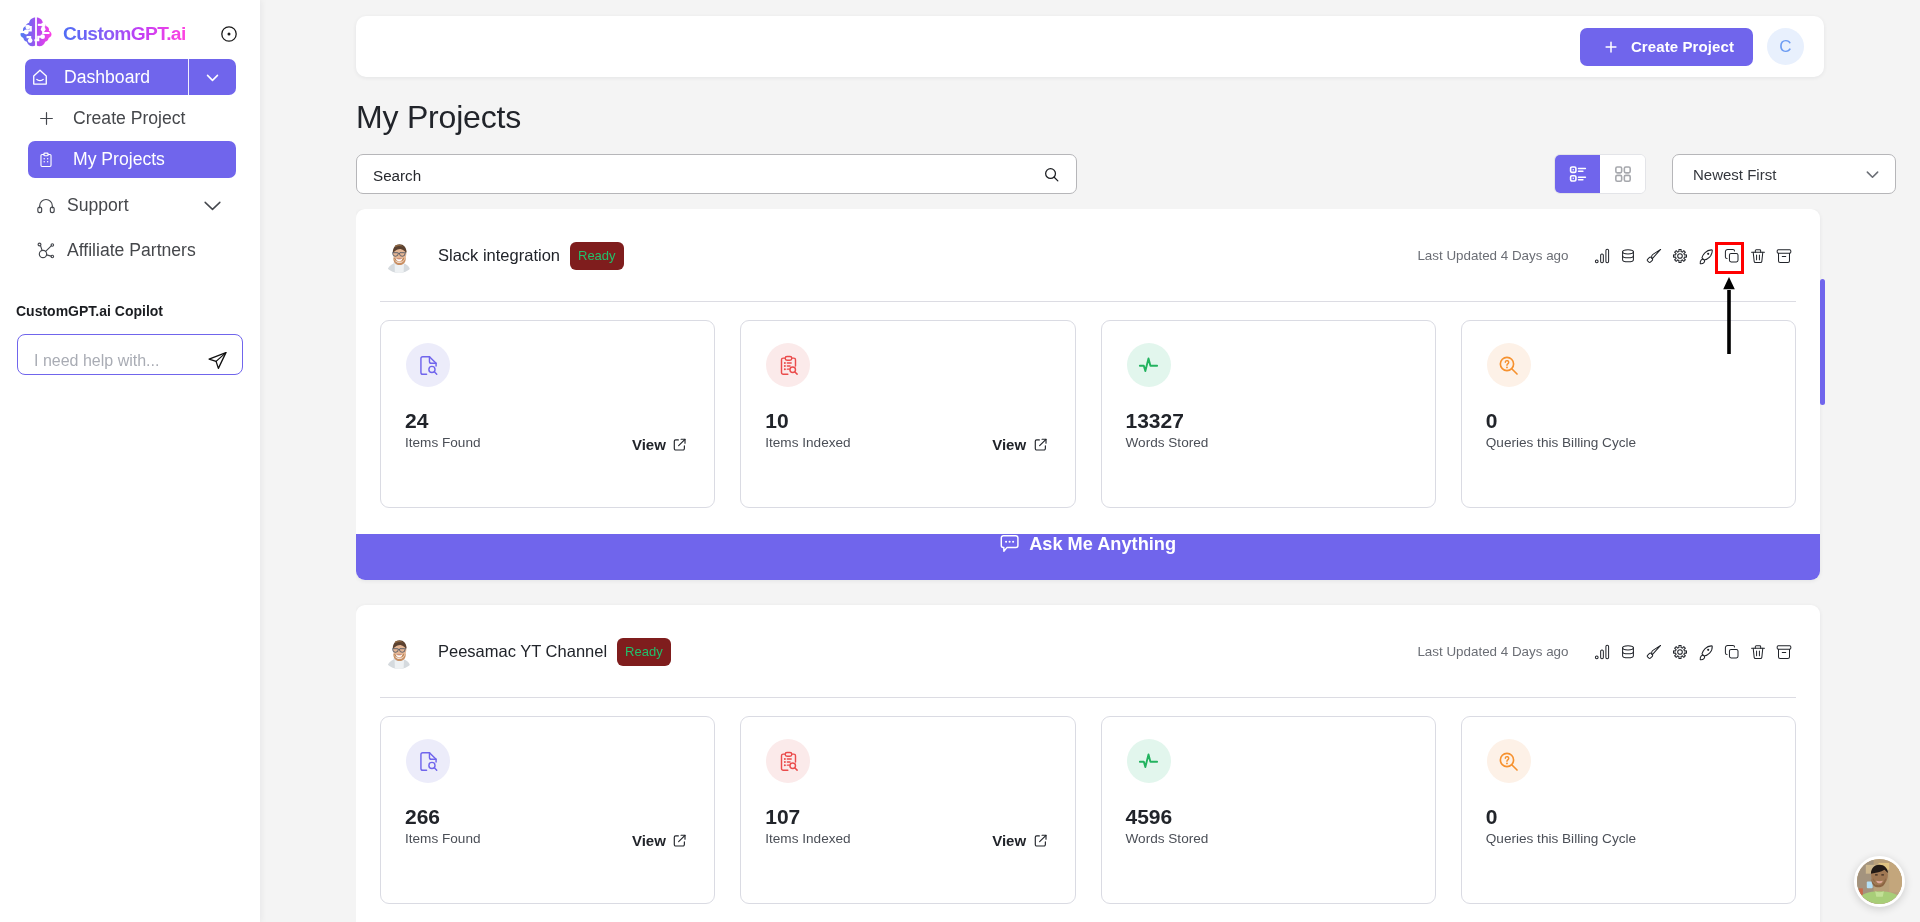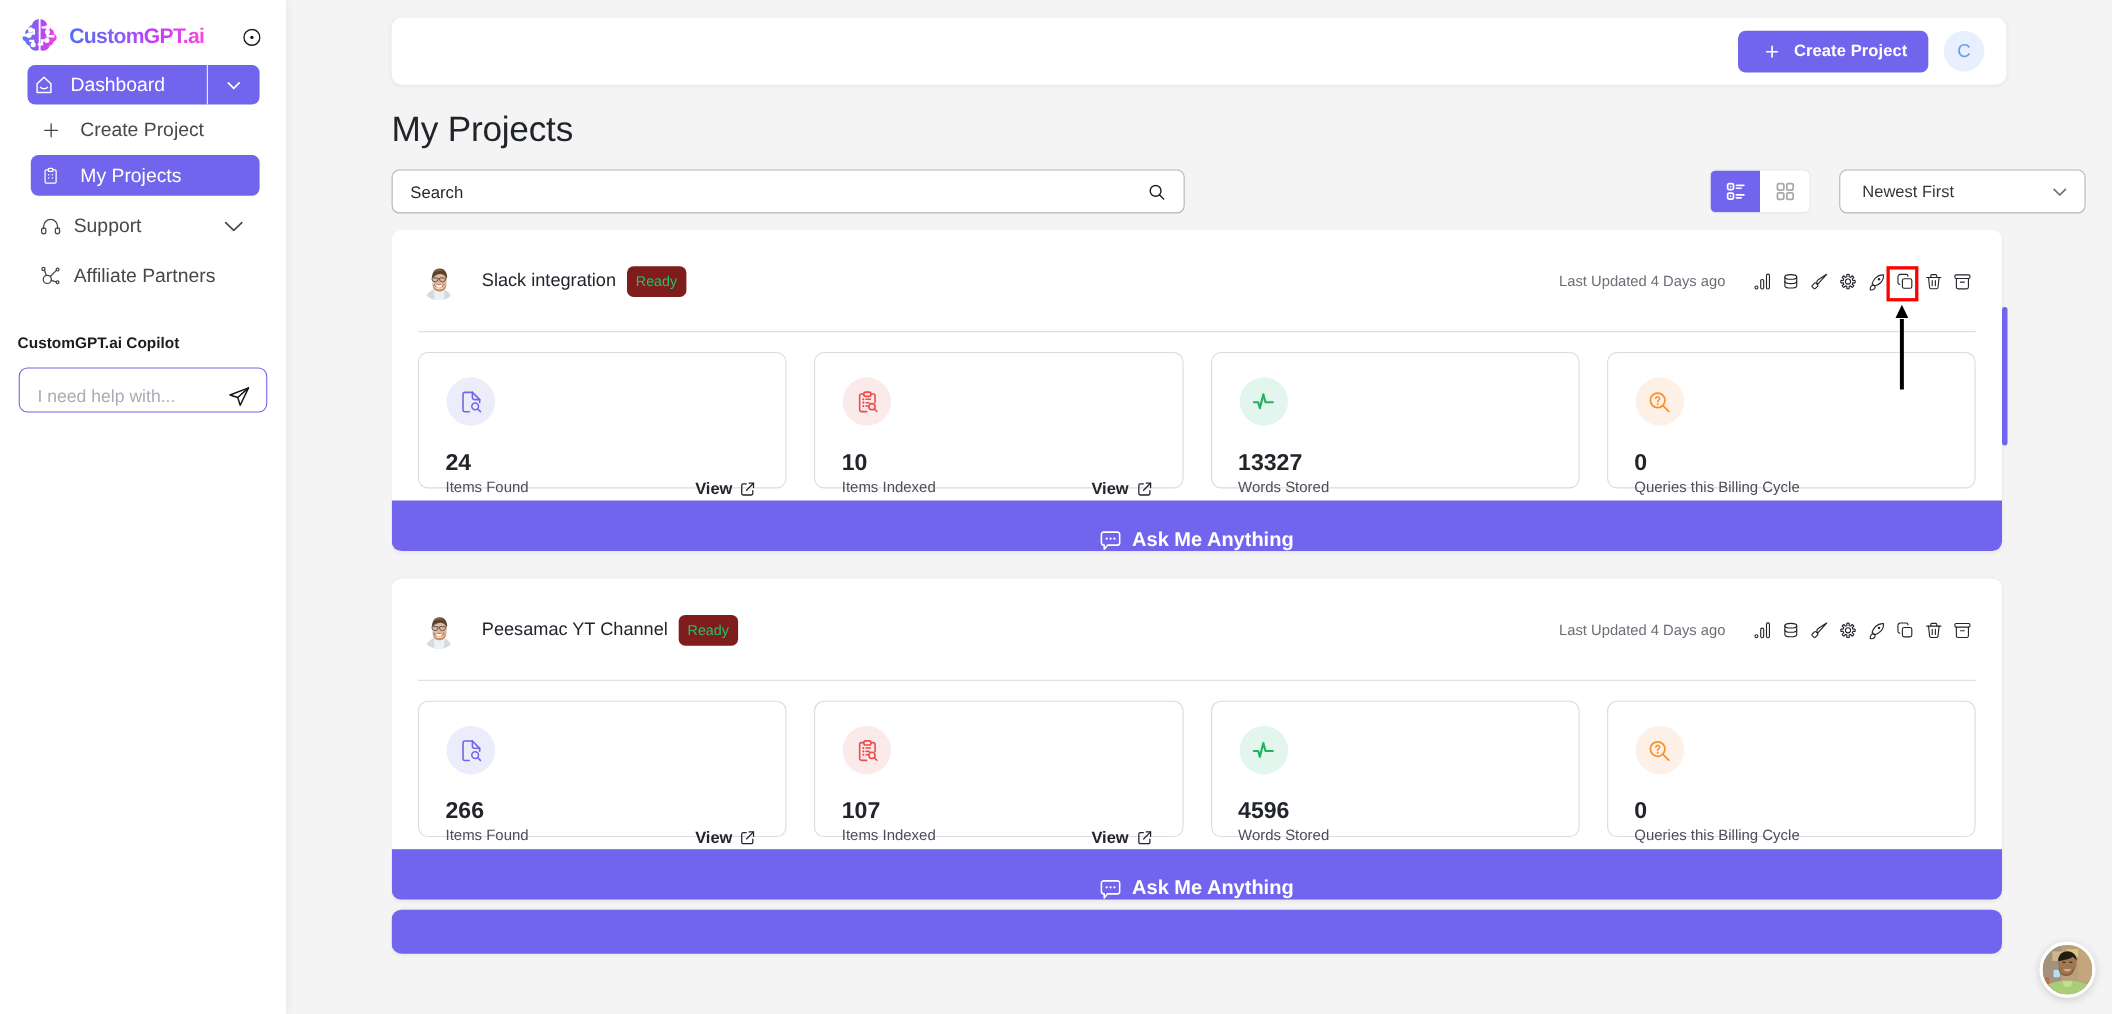--- a/index.html
+++ b/index.html
@@ -87,29 +87,29 @@
 .pcard-head:after { content:""; position:absolute; left:24px; right:24px; bottom:0; height:1px; background:#dcdce3; }
 .pavatar { width:34px;height:34px; border-radius:50%; overflow:hidden; flex:0 0 34px; margin-left:2px;}
 .pname { margin-left:22px; font-size:16.5px; color:#21242a; }
 .badge { margin-left:10px; background:#7f1d1d; color:#22c06b; font-size:13px; border-radius:6px; padding:7px 8px 8px 8px; line-height:1;}
 .pmeta { margin-left:auto; font-size:13.4px; color:#6b6e75; }
 .picons { display:flex; align-items:center; gap:0px; margin-left:20px; margin-right:-0.5px;}
 .picons .ic { width:26px; height:26px; display:flex; align-items:center; justify-content:center; position:relative;}
 .picons .ic.hl:before { content:""; position:absolute; left:-3.5px; top:-1px; width:29px; height:32px; border:3px solid #ff0000; box-sizing:border-box;}
 
 .stats { display:flex; gap:25px; padding:18px 24px 0 24px; }
-.stat { flex:1; border:1px solid #dadbe3; border-radius:9px; height:124px; position:relative;}
+.stat { flex:1; border:1px solid #dadbe3; border-radius:9px; height:188px; position:relative;}
 .stat .circ { width:44px;height:44px;border-radius:50%; display:flex;align-items:center;justify-content:center;
   position:absolute; left:25px; top:22px;}
 .stat .num { position:absolute; left:24px; top:89.2px; font-size:21px; font-weight:bold; color:#21242a; line-height:1;}
 .stat .lbl { position:absolute; left:24px; top:115.4px; font-size:13.6px; color:#4b4f57; line-height:1;}
 .stat .view { position:absolute; right:26.5px; top:115.5px; font-size:15px; font-weight:bold; color:#21242a;
   display:flex; align-items:center; gap:6.6px; line-height:1;}
-.ama { height:46px; background:#7065ec; color:#fff; display:flex; align-items:flex-end; justify-content:center;
-  gap:10px; font-size:18.2px; font-weight:bold; margin-top:11px; }
+.ama { height:46px; background:#7065ec; color:#fff; display:flex; align-items:flex-start; justify-content:center;
+  gap:10px; font-size:18.2px; font-weight:bold; margin-top:26px; }
 
 .vscroll { position:absolute; left:1560px; top:279px; width:5px; height:126px; background:#7065ec; border-radius:3px; }
 
 .chat-bubble { position:absolute; left:1593.7px; top:855.7px; width:51px; height:51px; border-radius:50%;
   overflow:hidden; border:3px solid #fff; box-shadow:0 2px 9px rgba(0,0,0,.16); background:#cbb89a;}
 
 
 .ann-arrow { position:absolute; left:1457px; top:277px; }
 </style>
 </head>

